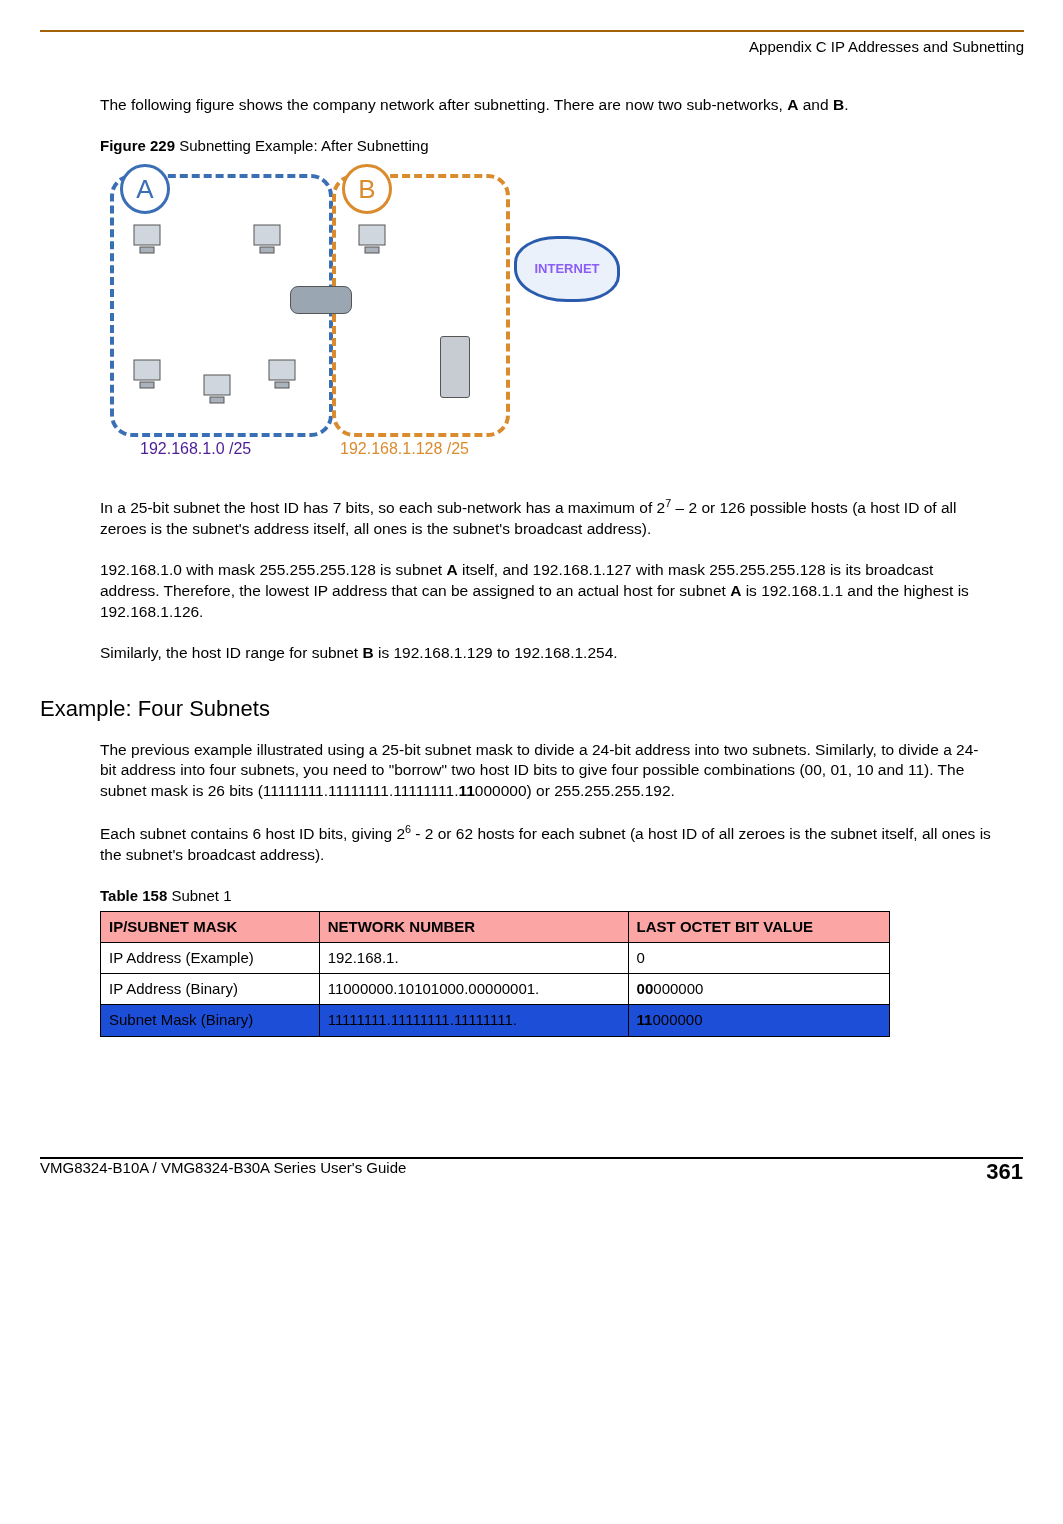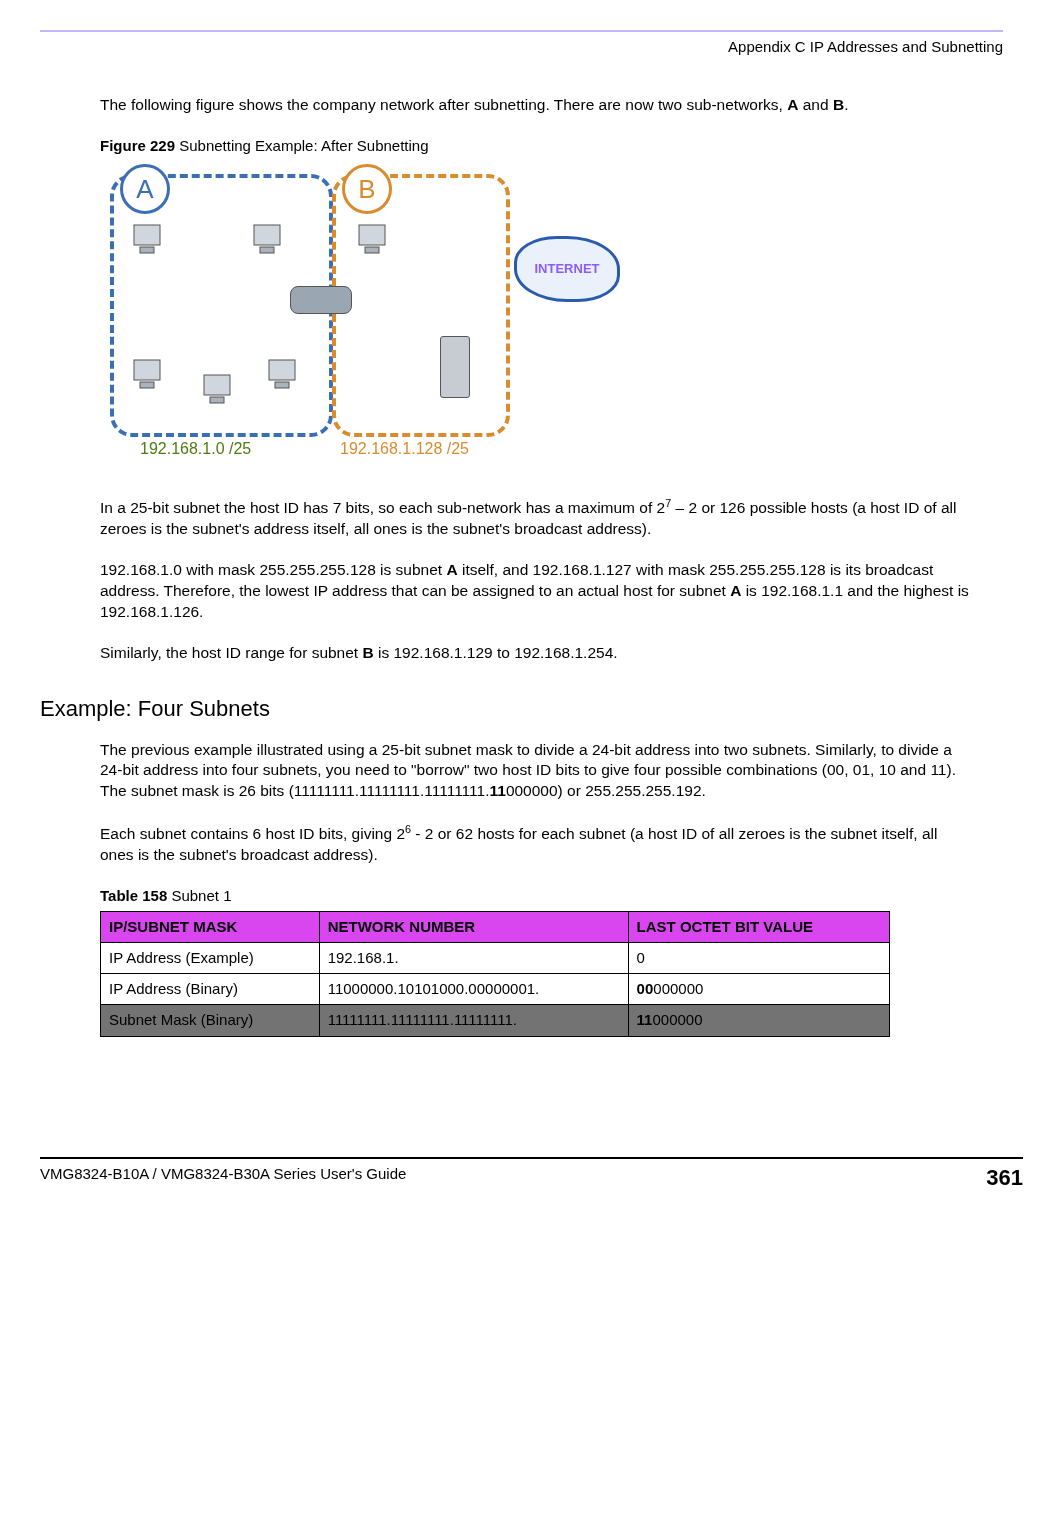--- a/index.html
+++ b/index.html
@@ -4,22 +4,22 @@
 <style>
   body {
     margin: 0;
     padding: 0;
     font-family: Arial, Helvetica, sans-serif;
     color: #000;
     background: #fff;
     width: 1063px;
   }
   .page-wrap {
-    border-top: 2px solid #c4b5fd;
-    margin: 30px 60px 0 40px;
+    border-top: 2px solid #a16207;
+    margin: 30px 39px 0 40px;
     padding-top: 6px;
   }
   .header-line {
     text-align: right;
     font-size: 15px;
     margin-bottom: 40px;
   }
   .content {
     margin-left: 60px;
     margin-right: 30px;
@@ -63,21 +63,21 @@
     position: absolute;
     width: 44px; height: 44px;
     border-radius: 50%;
     background: #fff;
     display: flex; align-items: center; justify-content: center;
     font-size: 26px;
   }
   .figure-placeholder .badge.a { left: 20px; top: -2px; border: 3px solid #3b6fb5; color:#3b6fb5; }
   .figure-placeholder .badge.b { left: 242px; top: -2px; border: 3px solid #d98b2e; color:#d98b2e; }
   .figure-placeholder .label-a {
-    position: absolute; left: 40px; top: 272px; color:#4d7c0f; font-size:16px;
+    position: absolute; left: 40px; top: 272px; color:#4c1d95; font-size:16px;
   }
   .figure-placeholder .label-b {
     position: absolute; left: 240px; top: 272px; color:#d98b2e; font-size:16px;
   }
   .figure-placeholder .inet {
     position: absolute; right: 0; top: 70px;
     width: 100px; height: 60px;
     border: 3px solid #2a5bad;
     border-radius: 40% 50% 40% 50%;
     display:flex; align-items:center; justify-content:center;
@@ -112,28 +112,27 @@
     width: 790px;
     margin-bottom: 10px;
   }
   table.subnet th, table.subnet td {
     border: 1px solid #000;
     font-size: 15px;
     padding: 5px 8px;
     text-align: left;
   }
   table.subnet th {
-    background: #d946ef;
-    font-weight: bold;
-  }
-  td.shaded { background: #737373; }
+    background: #fca5a5;
+    font-weight: bold;
+  }
+  td.shaded { background: #1d4ed8; }
   .footer {
     margin: 120px 40px 0 40px;
     border-top: 2px solid #000;
-    padding-top: 6px;
     display: flex;
     justify-content: space-between;
     font-size: 15px;
   }
   .footer .pagenum {
     font-size: 22px;
     font-weight: bold;
   }
   .table-caption {
     font-weight: bold;

